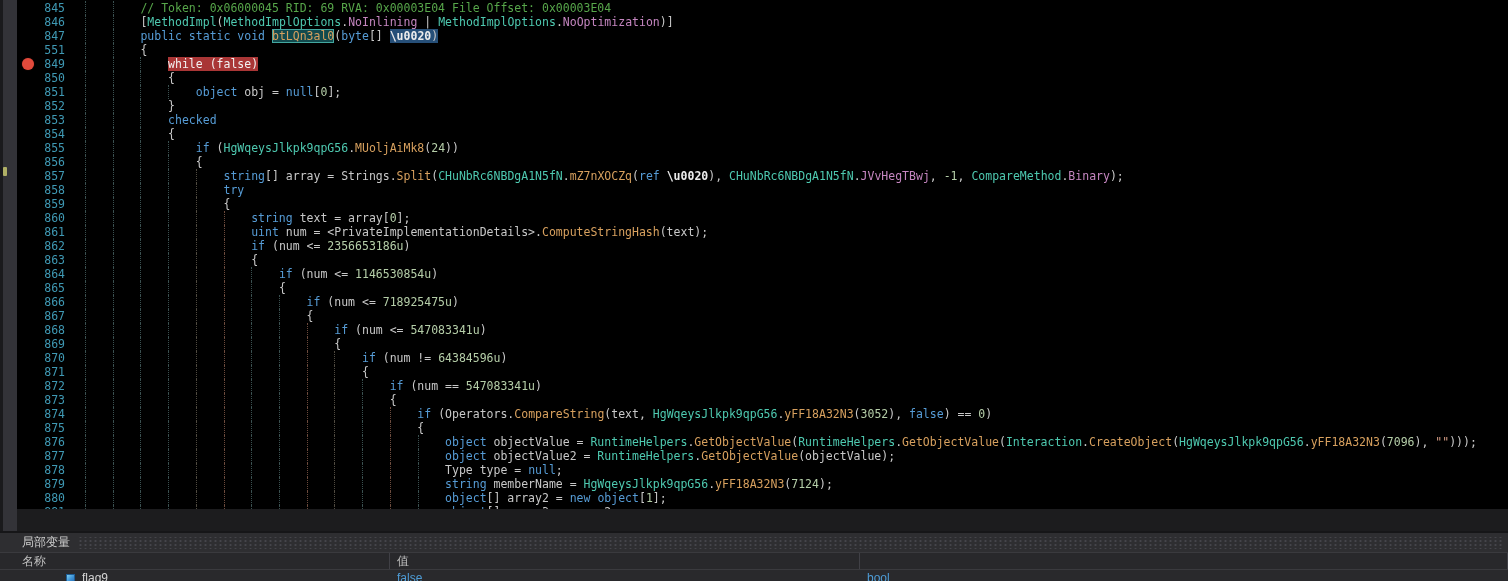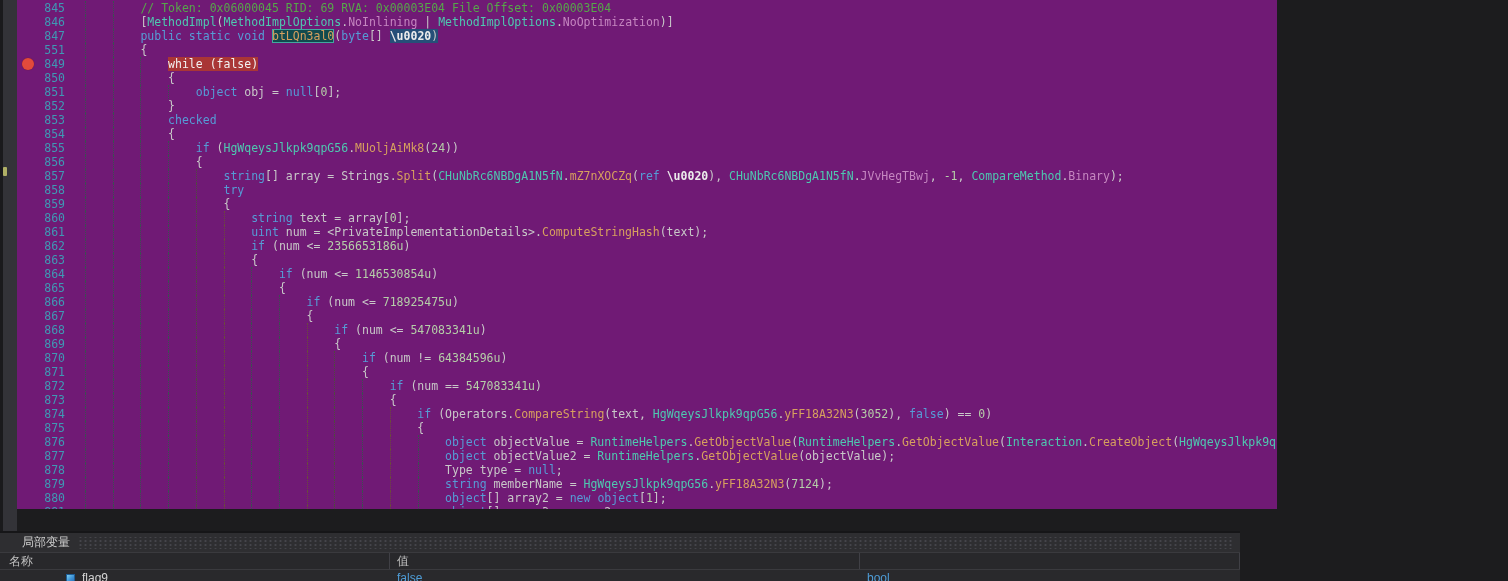--- a/index.html
+++ b/index.html
@@ -6,21 +6,21 @@
   html,body { background:#101012; }
   .screen {
     position:relative; width:1508px; height:581px; overflow:hidden;
     background:#1C1C1E; font-family:"Liberation Sans", sans-serif;
   }
   
   .left-strip { position:absolute; left:0; top:0; width:17px; height:532px; background:#333338; border-left:3px solid #1A1A1C; }
   .strip-marker { position:absolute; left:0; top:167px; width:4px; height:9px; background:#B0B066; border-radius:1px; }
 
   
-  .editor { position:absolute; left:17px; top:0; width:1260px; height:509px; overflow:hidden; padding-top:1px; background:#701a75; }
+  .editor { position:absolute; left:17px; top:0; width:1491px; height:509px; overflow:hidden; padding-top:1px; background:#000000; }
   .code-line { position:relative; height:14px; white-space:pre; font-family:"DejaVu Sans Mono", monospace; font-size:11.5px; line-height:14px; display:flex; }
   .bp-margin { width:22px; flex:0 0 22px; position:relative; }
   .bp-dot { position:absolute; left:5px; top:1px; width:12px; height:12px; border-radius:50%; background:#E14A3C; box-shadow:0 0 1px #7a1c14; }
   .ln { width:26px; flex:0 0 26px; text-align:right; color:#3F99B4; }
   .ct { padding-left:20px; color:#C8C8C8; }
   .guide { position:absolute; top:0; height:14px; width:0; border-left:1px dotted #3A5050; }
 
   .tk-cm { color:#57A64A; }
   .tk-pl { color:#C8C8C8; }
   .tk-kw { color:#569CD6; }
@@ -38,28 +38,28 @@
   
   .scrollrow { position:absolute; left:17px; top:509px; width:1491px; height:20px; background:#2A2A2D; border-top:1px solid #323236; display:flex; align-items:center; }
   .zoombox { display:flex; height:16px; margin-left:4px; }
   .zoombox .val { width:42px; height:16px; background:#1F1F22; border:1px solid #3C3C40; color:#C0C0C0; font-size:11px; line-height:14px; padding-left:5px; }
   .zoombox .arrow { width:14px; height:16px; background:#2D2D31; border:1px solid #3C3C40; border-left:none; color:#909090; font-size:8px; line-height:15px; text-align:center; }
   .hscroll { flex:1; height:18px; margin-left:4px; background:#29292C; position:relative; }
   .hscroll .larr { position:absolute; left:4px; top:5px; width:0; height:0; border-top:4px solid transparent; border-bottom:4px solid transparent; border-right:6px solid #55555A; }
   .hscroll .thumb { position:absolute; left:14px; top:3px; width:320px; height:12px; background:#3A3A3F; border-radius:2px; }
 
   
-  .panel { position:absolute; left:0; top:531px; width:1240px; height:50px; background:#29292C; border-top:2px solid #161618; }
+  .panel { position:absolute; left:0; top:531px; width:1508px; height:50px; background:#29292C; border-top:2px solid #161618; }
   .panel-title { height:20px; background:#2E2E31; display:flex; align-items:center; border-bottom:1px solid #3A3A3E; }
   .panel-title .txt { color:#CFCFCF; font-size:12px; padding:0 8px 0 22px; }
   .panel-title .dots { flex:1; height:12px; margin-right:6px;
      background-image:radial-gradient(circle, #45454B 1px, transparent 1.2px); background-size:5px 4px; background-position:0 2px; }
   .panel-header { height:17px; display:flex; background:#28282B; border-bottom:1px solid #3A3A3E; font-size:12px; color:#BFBFBF; }
   .panel-header .col { border-right:1px solid #404046; line-height:16px; }
-  .col-name  { width:390px; padding-left:9px; }
+  .col-name  { width:390px; padding-left:22px; }
   .col-value { width:470px; padding-left:7px; }
   .col-type  { width:266px; padding-left:7px; }
   .col-rest  { flex:1; }
   .panel-row { height:16px; display:flex; font-size:12px; align-items:center; }
   .panel-row .cell { line-height:16px; height:16px; }
   .cell-name  { width:390px; padding-left:66px; color:#D4D4D4; display:flex; align-items:center; }
   .cell-value { width:470px; padding-left:7px; color:#4E9CD6; }
   .cell-type  { width:266px; padding-left:7px; color:#4E9CD6; }
   .var-icon { display:inline-block; width:9px; height:9px; margin-right:7px;
      background:linear-gradient(135deg,#7CCDEE 0%,#3E93D6 55%,#2B6FB4 100%); border:1px solid #1E5C94; }

